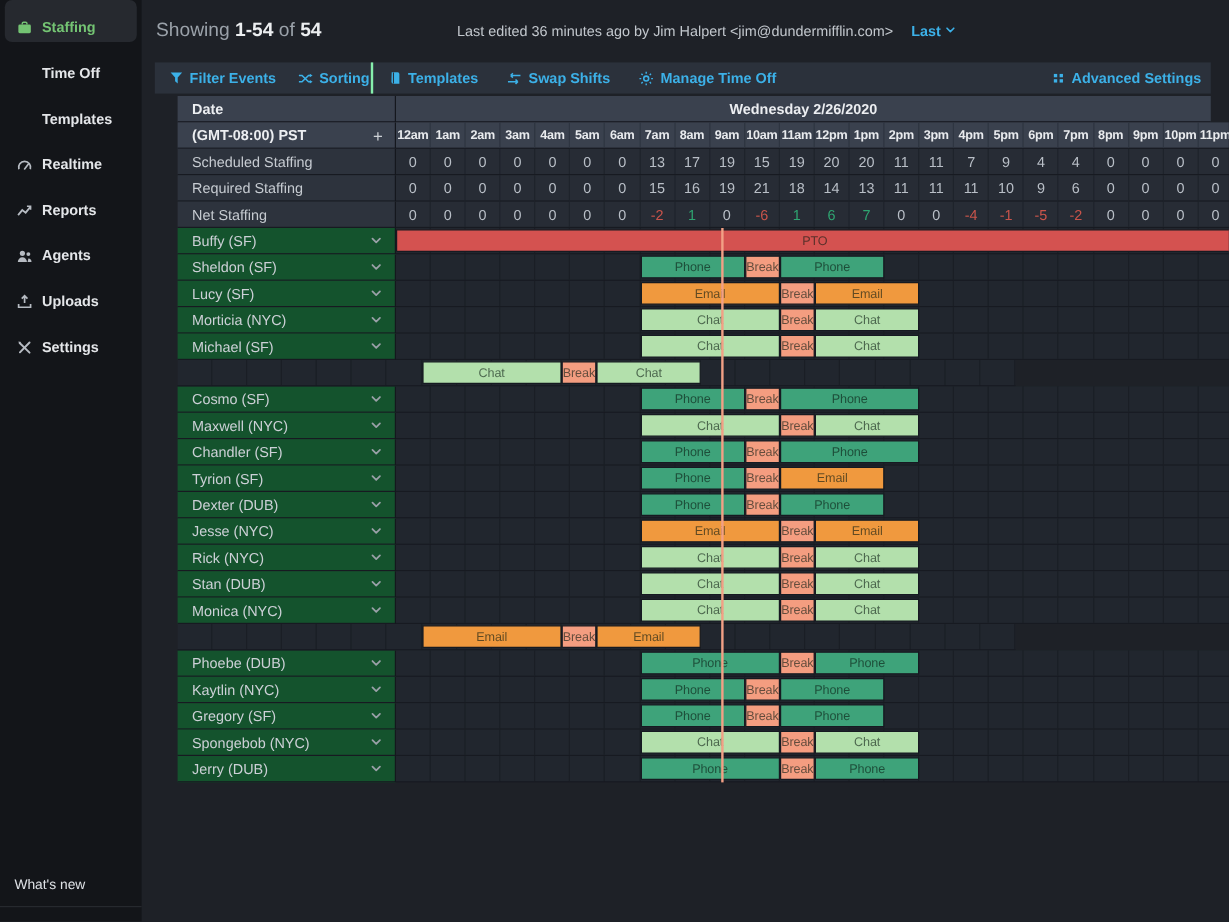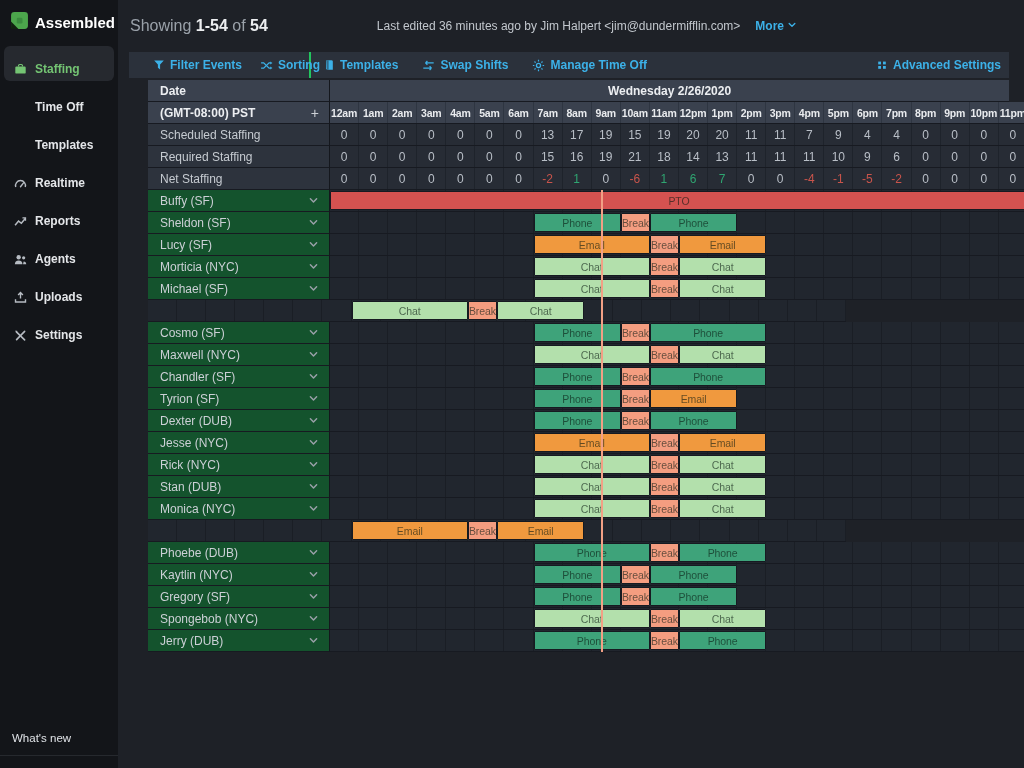--- a/index.html
+++ b/index.html
@@ -27,21 +27,21 @@
 
   
   .main { flex:1; min-width:0; display:flex; flex-direction:column; padding:0 15px 0 11px; }
   .topbar { height:52px; display:flex; align-items:center; }
   .showing { font-size:16px; color:#9aa1a9; padding-left:1px; }
   .showing b { color:#eceef0; }
   .edited-group { margin-left:auto; margin-right:212px; display:flex; align-items:center; gap:15px; font-size:12px; color:#c2c7cd; white-space:nowrap; }
   .more-btn { color:var(--blue); font-weight:bold; display:flex; align-items:center; gap:3px; }
 
   .toolbar { height:26px; background:#2b313b; display:flex; align-items:stretch; margin-bottom:2px; }
-  .toolbar-left { width:182px; flex-shrink:0; display:flex; align-items:center; gap:18px; padding-left:24px; box-sizing:border-box; border-right:2px solid #22c55e; }
+  .toolbar-left { width:182px; flex-shrink:0; display:flex; align-items:center; gap:18px; padding-left:12px; box-sizing:border-box; border-right:2px solid #86efac; }
   .toolbar-main { flex:1; display:flex; align-items:center; gap:24px; padding-left:12px; }
   .toolbar-right { display:flex; align-items:center; padding-right:8px; }
   .tb-btn { display:flex; align-items:center; gap:5px; color:var(--blue); font-size:12px; font-weight:bold; white-space:nowrap; }
   .tb-btn .icon { display:flex; }
 
   
   .sched { display:flex; flex-direction:column; }
   .row { display:flex; height:22px; box-sizing:border-box; flex-shrink:0;margin-left:19px; }
   .label-cell { width:var(--labelw); flex-shrink:0; box-sizing:border-box; display:flex; align-items:center; padding:0 10px 0 12px; border-right:1px solid #14171d; border-bottom:1px solid #171a21; font-size:12px; }
   .grid-area { width:698px; display:flex; position:relative; box-sizing:border-box; border-bottom:1px solid #171a21; }
@@ -59,28 +59,20 @@
   #agent-rows { position:relative; }
   .shift { position:absolute; top:1px; bottom:1px; display:flex; align-items:center; justify-content:center; font-size:10.5px; letter-spacing:-0.1px; color:rgba(10,26,18,0.62); border:1px solid #161a21; box-sizing:border-box; border-radius:1px; z-index:2; overflow:hidden; white-space:nowrap; }
   .time-line { position:absolute; top:0; bottom:0; width:2px; z-index:6; }
 </style>
 </head>
 <body>
 
 <div class="app">
 
   <aside class="sidebar">
-    <div class="brand">
-      <span class="icon"><svg viewBox="0 0 18 18" width="19" height="19">
-            <rect x="1" y="1" width="16" height="16" rx="3.2" fill="#4ca64c"></rect>
-            <path d="M1 17 L8 17 L1 10 Z" fill="#10210f"></path>
-            <rect x="6.4" y="6.4" width="5.4" height="5.4" rx="1.2" fill="#3b8c3f"></rect>
-          </svg></span>
-      <span>Assembled</span>
-    </div>
     <nav class="side-nav" id="sidebar-items">
         <div class="side-item active">
           <span class="icon">
             <svg viewBox="0 0 12 12" width="13" height="13">
               <path d="M4.2 3.2 V2.4 a1 1 0 0 1 1-1 h1.6 a1 1 0 0 1 1 1 v.8" fill="none" stroke="currentColor" stroke-width="1.1"></path>
               <rect x="1.2" y="3.2" width="9.6" height="6.6" rx="1.1" fill="currentColor"></rect>
             </svg>
           </span>
           <span>Staffing</span>
         </div>
@@ -150,21 +142,21 @@
     <div class="topbar">
       <div class="showing">
         <span>Showing</span>
         <b>1-54</b>
         <span>of</span>
         <b>54</b>
       </div>
       <div class="edited-group">
         <span>Last edited 36 minutes ago by Jim Halpert &lt;jim@dundermifflin.com&gt;</span>
         <span class="more-btn">
-          <span>More</span>
+          <span>Last</span>
           <span class="icon"><svg viewBox="0 0 12 12" width="10" height="10">
                 <path d="M2.6 4.2 L6 7.6 L9.4 4.2" fill="none" stroke="currentColor" stroke-width="1.6" stroke-linecap="round" stroke-linejoin="round"></path>
               </svg></span>
         </span>
       </div>
     </div>
 
     <div class="toolbar">
       <div class="toolbar-left" id="toolbar-left">
           <div class="tb-btn">

